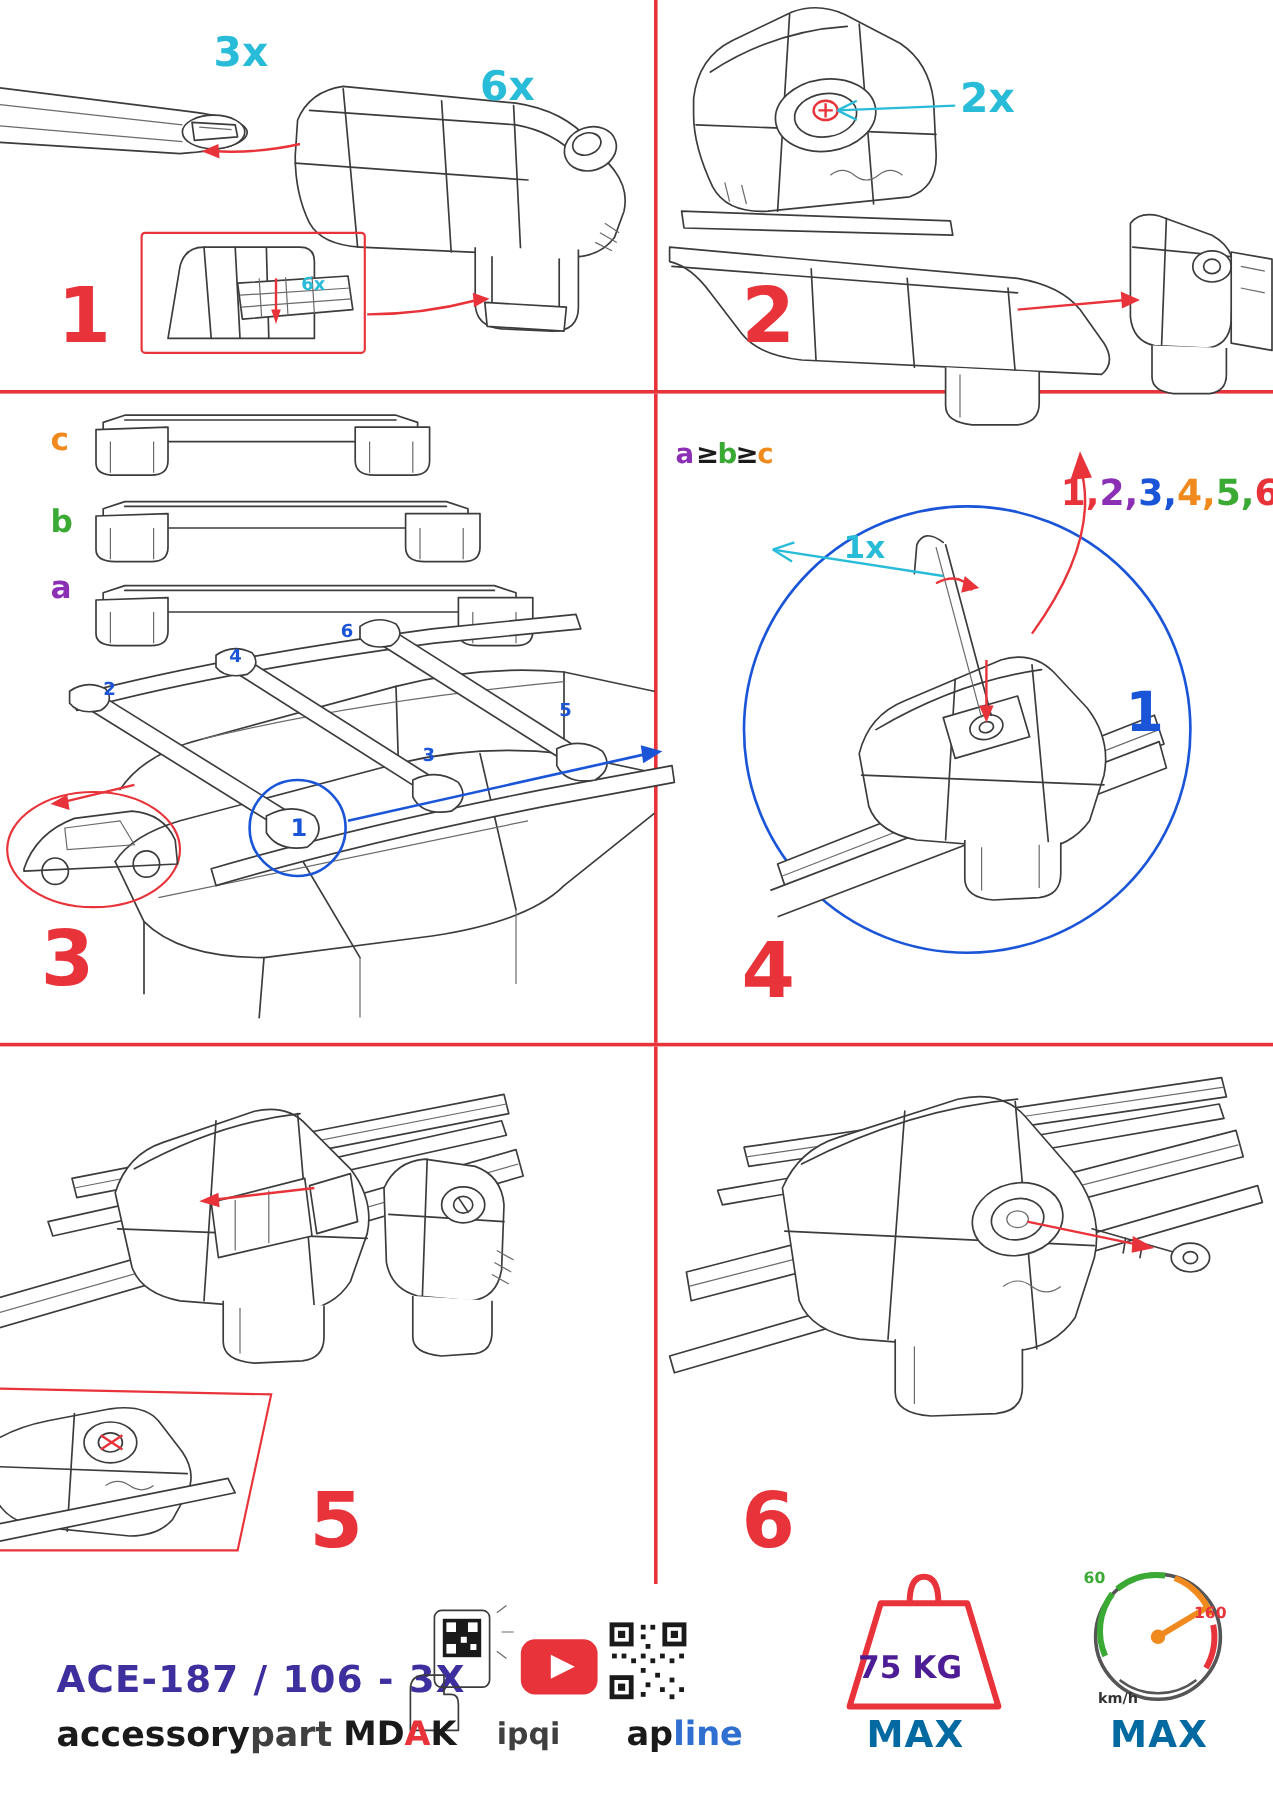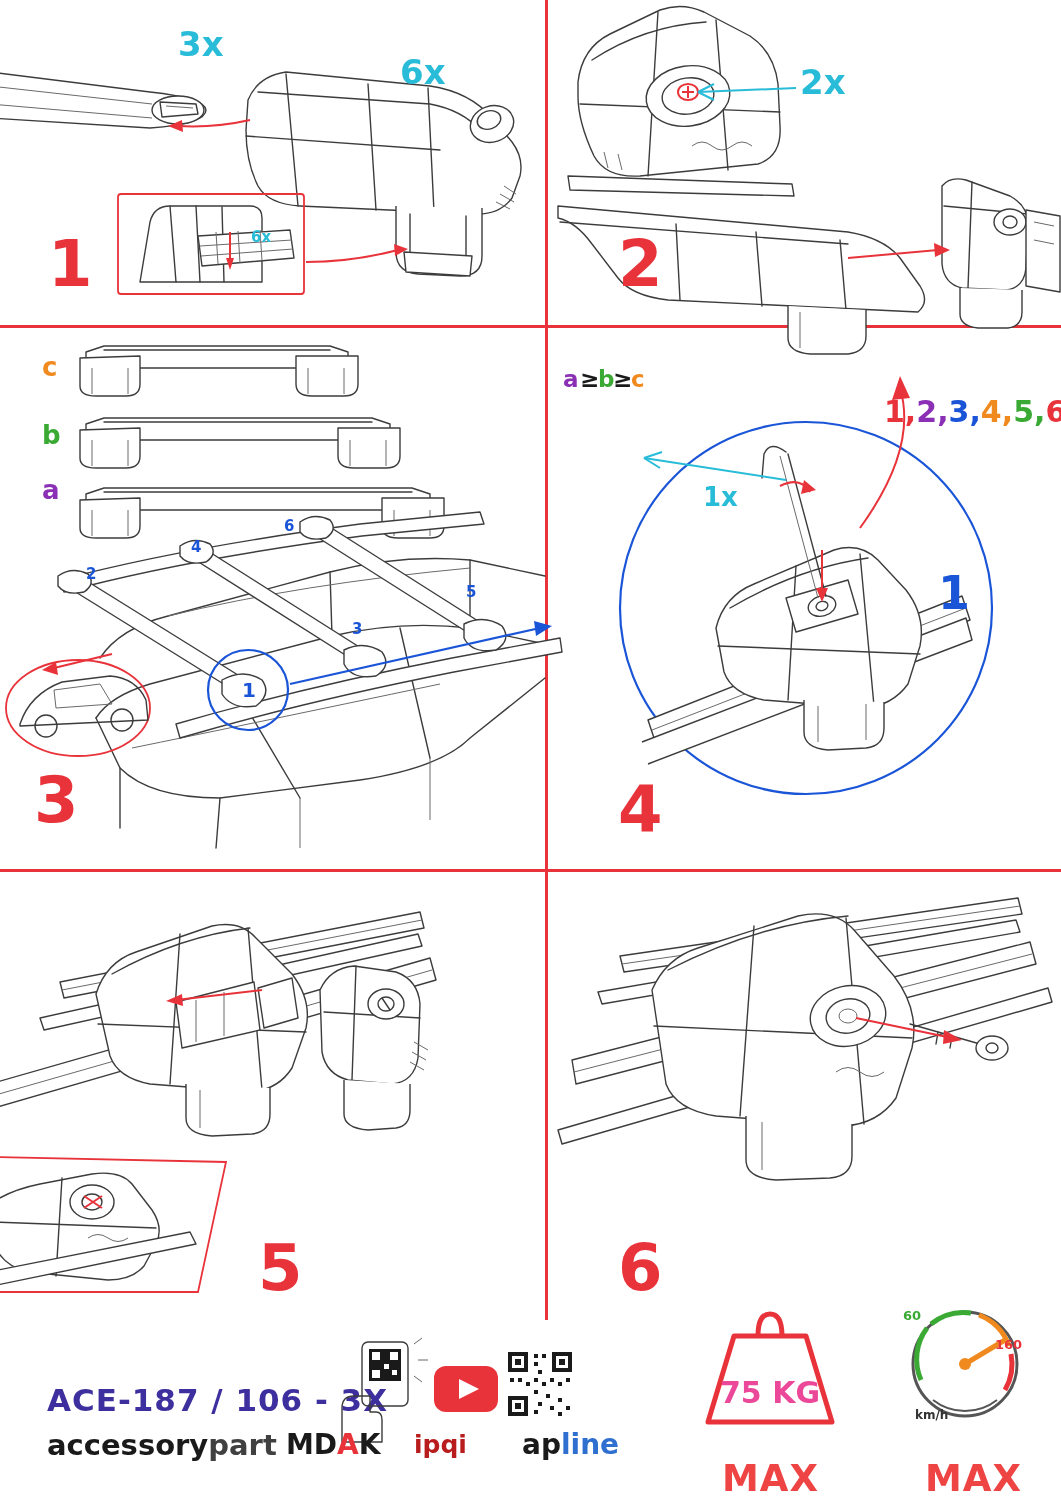--- a/index.html
+++ b/index.html
@@ -54,28 +54,28 @@
     font-size:31px;font-weight:700;letter-spacing:1px;
   }
   .brand{
     position:absolute;left:47px;top:1428px;font-size:29px;font-weight:700;
   }
   .brand .acc{color:#1a1a1a;}
   .brand .part{color:#404040;}
 
   .mdak{position:absolute;left:286px;top:1428px;font-size:28px;font-weight:700;color:#1a1a1a;}
   .mdak .r{color:#e8333a;}
-  .ipqi{position:absolute;left:414px;top:1430px;font-size:25px;font-weight:700;color:#b91c1c;}
+  .ipqi{position:absolute;left:414px;top:1430px;font-size:25px;font-weight:700;color:#404040;}
   .apline{position:absolute;left:502px;top:1428px;font-size:28px;font-weight:700;color:#1a1a1a;margin-left:20px;}
   .apline .blue{color:#2f6fd0;}
 
-  .maxlbl{position:absolute;font-size:37px;font-weight:700;color:#ef4444;letter-spacing:1px;margin-top:29px;}
-
-  .kgtxt{position:absolute;left:715px;top:1375px;width:110px;text-align:center;
-         color:#ec4899;font-size:30px;font-weight:700;}
+  .maxlbl{position:absolute;font-size:31px;font-weight:700;color:#0369a1;letter-spacing:1px;}
+
+  .kgtxt{position:absolute;left:715px;top:1375px;width:110px;
+         color:#4c1d95;font-size:26px;font-weight:700;}
 
   .kmh{position:absolute;left:915px;top:1408px;font-size:12px;color:#333;font-weight:700;}
   .g60{position:absolute;left:903px;top:1308px;font-size:13px;color:#3aaa35;font-weight:700;}
   .g120{position:absolute;left:995px;top:1337px;font-size:13px;color:#e8333a;font-weight:700;}
 
   svg{position:absolute;left:0;top:0;overflow:visible;}
   .ln{fill:none;stroke:#3c3c3c;stroke-width:1.4;stroke-linejoin:round;stroke-linecap:round;}
   .ln2{fill:none;stroke:#6a6a6a;stroke-width:1;}
   .lnf{fill:#ffffff;stroke:#3c3c3c;stroke-width:1.4;stroke-linejoin:round;}
   .red{fill:none;stroke:#e8333a;stroke-width:2;}
@@ -316,21 +316,21 @@
     <path class="red" d="M274,222 L274,268"></path>
     <path class="redf" d="M268,260 L274,274 L280,260 Z"></path>
 
     <path class="red" d="M312,200 Q370,120 352,60" stroke-width="3"></path>
     <path class="redf" d="M344,72 L352,48 L362,70 Z"></path>
 
     <path class="cyan" d="M96,130 L238,152"></path>
     <path class="cyan" d="M96,130 L114,124 M96,130 L112,140"></path>
   </svg>
 
-  <div class="cnt sm" style="left:703px;top:442px;margin-top:40px;">1x</div>
+  <div class="cnt sm" style="left:703px;top:442px;">1x</div>
   <div class="seq" style="left:884px;top:394px;">
     <span style="color:#e8333a;">1,</span><span style="color:#8b2fb5;">2,</span><span style="color:#1a55d8;">3,</span><span style="color:#f08a1e;">4,</span><span style="color:#3aaa35;">5,</span><span style="color:#e8333a;">6</span>
   </div>
   <div class="bignum1" style="left:938px;top:566px;">1</div>
   <div class="stepnum" style="left:618px;top:778px;">4</div>
 
   <svg width="545" height="440" viewBox="0 0 545 440" style="left:0;top:872px;">
 
     <path class="lnf" d="M60,110 L420,40 L424,56 L64,126 Z"></path>
     <path class="ln2" d="M62,118 L422,48"></path>

